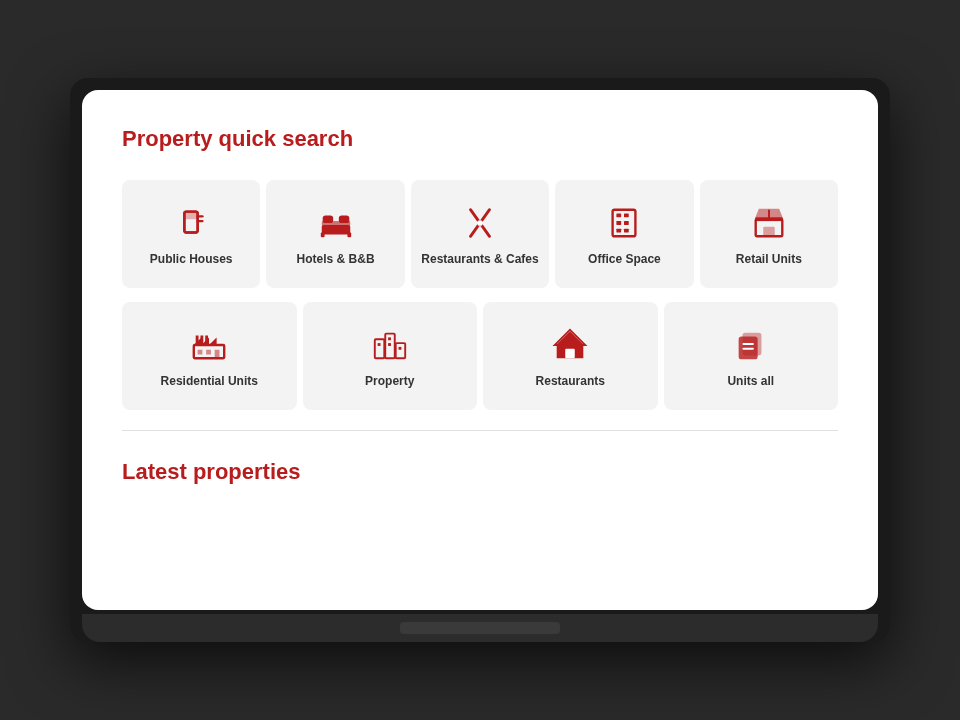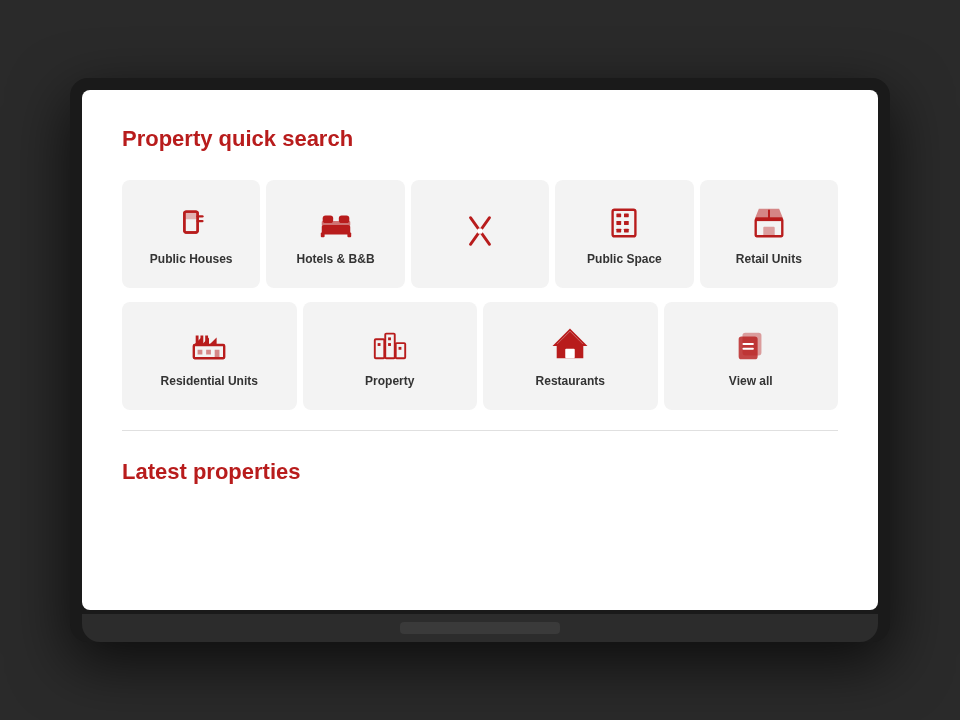--- a/index.html
+++ b/index.html
@@ -16,21 +16,21 @@
     .laptop-outer {
       width: 820px;
       background: #1a1a1a;
       border-radius: 18px;
       padding: 12px 12px 0 12px;
       box-shadow: 0 20px 60px rgba(0,0,0,0.7);
     }
 
     .laptop-screen {
       background: #fff;
-      border-radius: 8px;
+      border-radius: 16px;
       overflow: hidden;
       min-height: 520px;
     }
 
     .laptop-base {
       height: 28px;
       background: #2c2c2c;
       border-radius: 0 0 18px 18px;
       display: flex;
       justify-content: center;
@@ -134,34 +134,35 @@
           <span class="card-label">Hotels &amp; B&amp;B</span>
         </div>
 
         <div class="grid-card">
           <svg class="icon-svg" viewBox="0 0 40 40">
 
             <line x1="10" y1="6" x2="30" y2="34" stroke="#b81c1c" stroke-width="3" stroke-linecap="round"></line>
             <line x1="30" y1="6" x2="10" y2="34" stroke="#b81c1c" stroke-width="3" stroke-linecap="round"></line>
             <circle cx="20" cy="20" r="3" fill="#fff"></circle>
           </svg>
+          <span class="card-label">Restaurants &amp; Cafes</span>
         </div>
 
         <div class="grid-card">
           <svg class="icon-svg" viewBox="0 0 40 40">
 
             <rect x="8" y="6" width="24" height="28" rx="2" fill="none" stroke="#b81c1c" stroke-width="2.5"></rect>
             <rect x="12" y="10" width="5" height="4" rx="0.5" fill="#b81c1c"></rect>
             <rect x="20" y="10" width="5" height="4" rx="0.5" fill="#b81c1c"></rect>
             <rect x="12" y="18" width="5" height="4" rx="0.5" fill="#b81c1c"></rect>
             <rect x="20" y="18" width="5" height="4" rx="0.5" fill="#b81c1c"></rect>
             <rect x="12" y="26" width="5" height="4" rx="0.5" fill="#b81c1c"></rect>
             <rect x="20" y="26" width="5" height="4" rx="0.5" fill="#b81c1c"></rect>
           </svg>
-          <span class="card-label">Public Space</span>
+          <span class="card-label">Office Space</span>
         </div>
 
         <div class="grid-card">
           <svg class="icon-svg" viewBox="0 0 40 40">
 
             <rect x="6" y="16" width="28" height="18" rx="1" fill="none" stroke="#b81c1c" stroke-width="2.5"></rect>
             <rect x="14" y="24" width="12" height="10" rx="1" fill="#b81c1c" opacity="0.4"></rect>
             <path d="M6 16 L10 6 H30 L34 16" fill="#b81c1c" opacity="0.5" stroke="#b81c1c" stroke-width="2"></path>
             <rect x="6" y="14" width="28" height="4" rx="0" fill="#b81c1c"></rect>
             <line x1="20" y1="6" x2="20" y2="16" stroke="#b81c1c" stroke-width="2"></line>
@@ -217,21 +218,21 @@
 
 
         <div class="grid-card">
           <svg class="icon-svg" viewBox="0 0 40 40">
 
             <rect x="12" y="8" width="18" height="22" rx="2" fill="#b81c1c" opacity="0.4" stroke="#b81c1c" stroke-width="2"></rect>
             <rect x="8" y="12" width="18" height="22" rx="2" fill="#b81c1c" opacity="0.8" stroke="#b81c1c" stroke-width="2"></rect>
             <line x1="12" y1="19" x2="22" y2="19" stroke="#fff" stroke-width="2" stroke-linecap="round"></line>
             <line x1="12" y1="24" x2="22" y2="24" stroke="#fff" stroke-width="2" stroke-linecap="round"></line>
           </svg>
-          <span class="card-label">View all</span>
+          <span class="card-label">Units all</span>
         </div>
 
       </div>
 
       <hr class="divider">
 
       <h2 class="section-title">Latest properties</h2>
 
     </div>
   </div>

